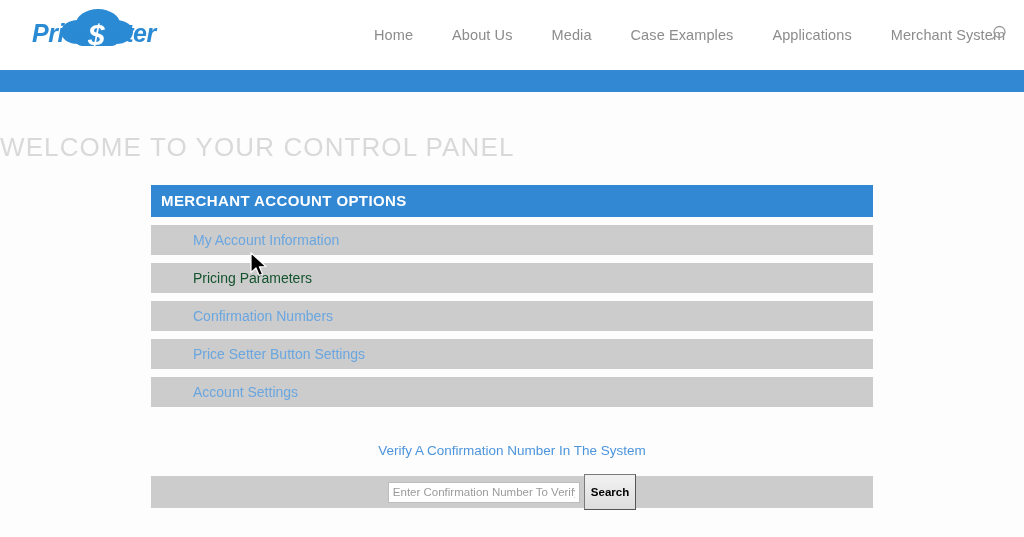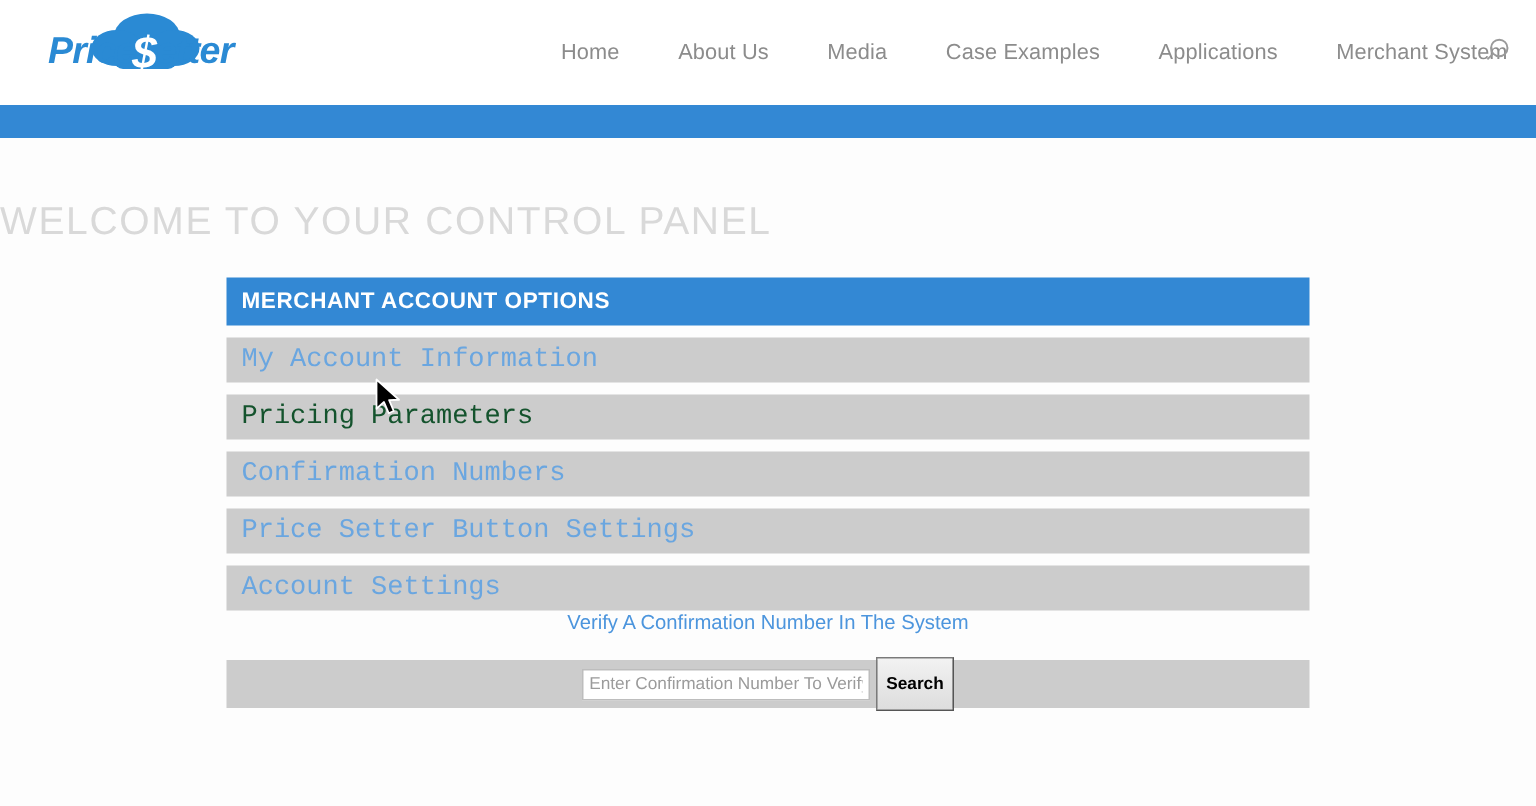--- a/index.html
+++ b/index.html
@@ -109,33 +109,35 @@
   .option-row {
     background: #cccccc;
     height: 30px;
     margin-top: 8px;
     display: flex;
     align-items: center;
     padding-left: 10px;
     box-sizing: border-box;
   }
   .option-link {
-    font-size: 18px;
+    font-size: 14px;
     color: #6aa6e0;
     text-decoration: none;
-    font-family: Liberation Mono, monospace;
+    font-family: Liberation Sans, sans-serif;
+    margin-left: 32px;
   }
   .option-link.hovered {
     color: #14532d;
   }
 
   .verify-title {
     text-align: center;
     color: #4c95dd;
     font-size: 13.5px;
+    margin-top: 36px;
     font-family: "Liberation Sans", sans-serif;
   }
 
   .search-bar {
     background: #cccccc;
     height: 32px;
     margin-top: 18px;
     display: flex;
     align-items: center;
     justify-content: center;

